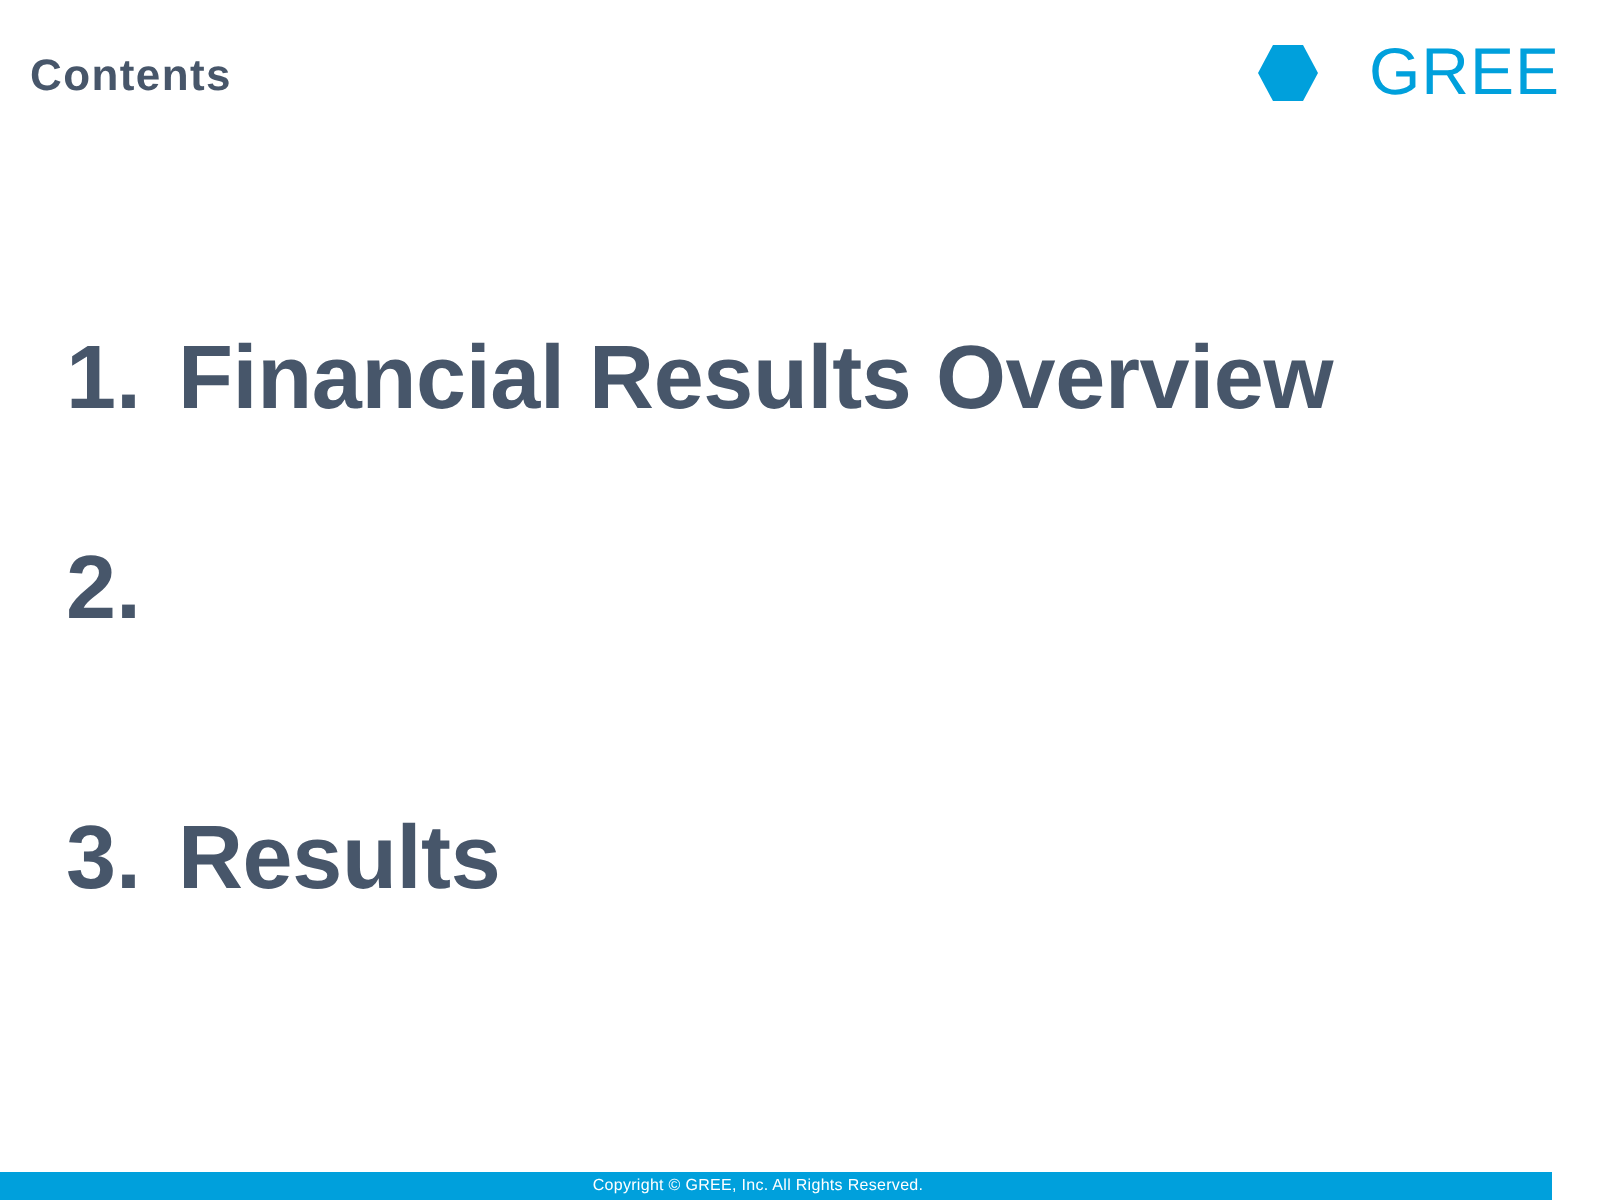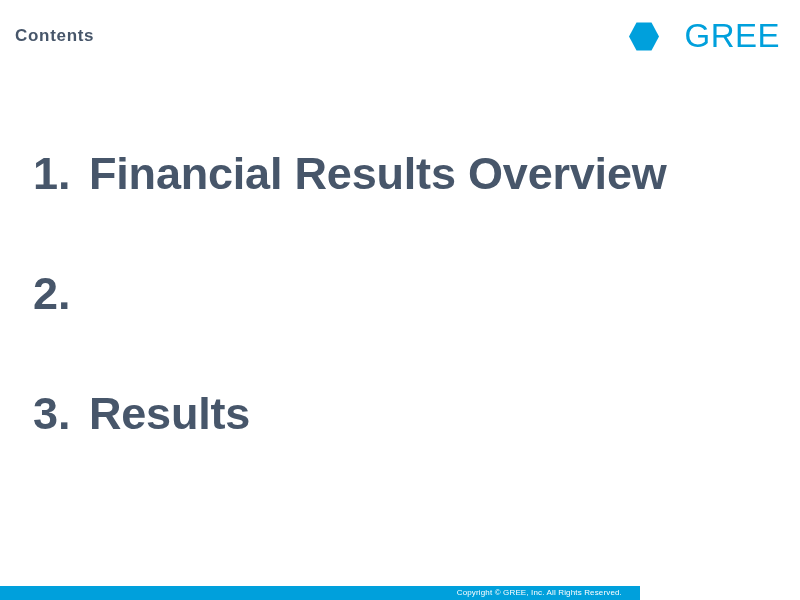--- a/index.html
+++ b/index.html
@@ -24,21 +24,21 @@
     position: absolute;
     left: 0;
     top: 0;
     width: 800px;
     height: 72px;
   }
   .page-title {
     position: absolute;
     left: 15px;
     top: 27px;
-    font-size: 17px;
+    font-size: 22px;
     font-weight: bold;
     color: #47566a;
     letter-spacing: 0.7px;
     line-height: 1;
     white-space: nowrap;
   }
 
   
   .logo {
     position: absolute;
@@ -83,33 +83,34 @@
     white-space: nowrap;
   }
   .agenda-number {
     display: inline-block;
     min-width: 56px;
     flex: 0 0 auto;
   }
   .agenda-label {
     display: inline-block;
     letter-spacing: -0.2px;
+    margin-top: 15px;
   }
 
   
   .slide-footer {
     position: absolute;
     left: 0;
     bottom: 0;
-    width: 640px;
+    width: 776px;
     height: 14px;
     background: #00a0dc;
     display: flex;
     align-items: center;
-    justify-content: flex-end;
+    justify-content: center;
   }
   .copyright {
     color: #ffffff;
     font-size: 8px;
     letter-spacing: 0.15px;
     padding-right: 18px;
     line-height: 1;
     white-space: nowrap;
   }
 </style>

